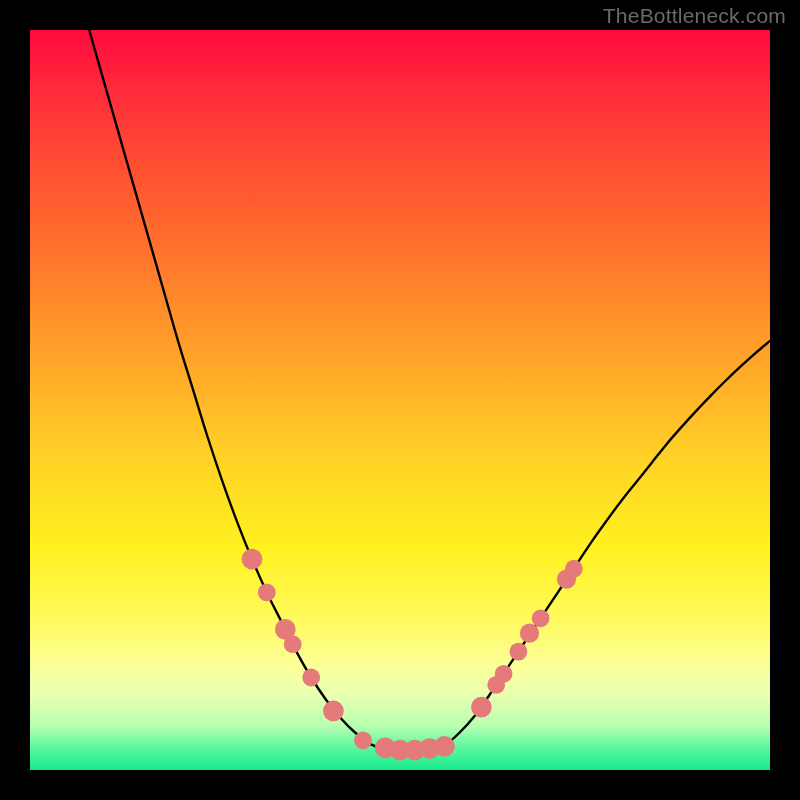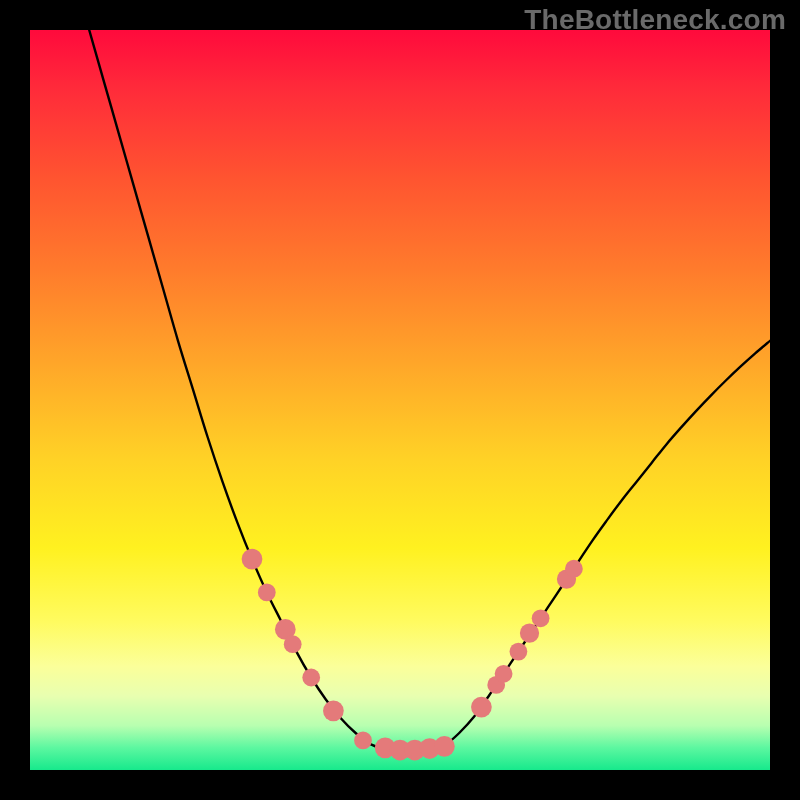--- a/index.html
+++ b/index.html
@@ -39,22 +39,22 @@
       #b8ffb0 94%,
       #5cf7a0 97%,
       #17e98c 100%
     );
   }
   .watermark {
     position: absolute;
     top: 4px;
     right: 14px;
     color: #6a6a6a;
-    font-size: 28px;
-    font-weight: 700;
+    font-size: 21px;
+    font-weight: 400;
     letter-spacing: 0.2px;
     user-select: none;
   }
   svg.curve {
     position: absolute;
     top: 0;
     left: 0;
   }
   .marker {
     fill: #e47a7a;

